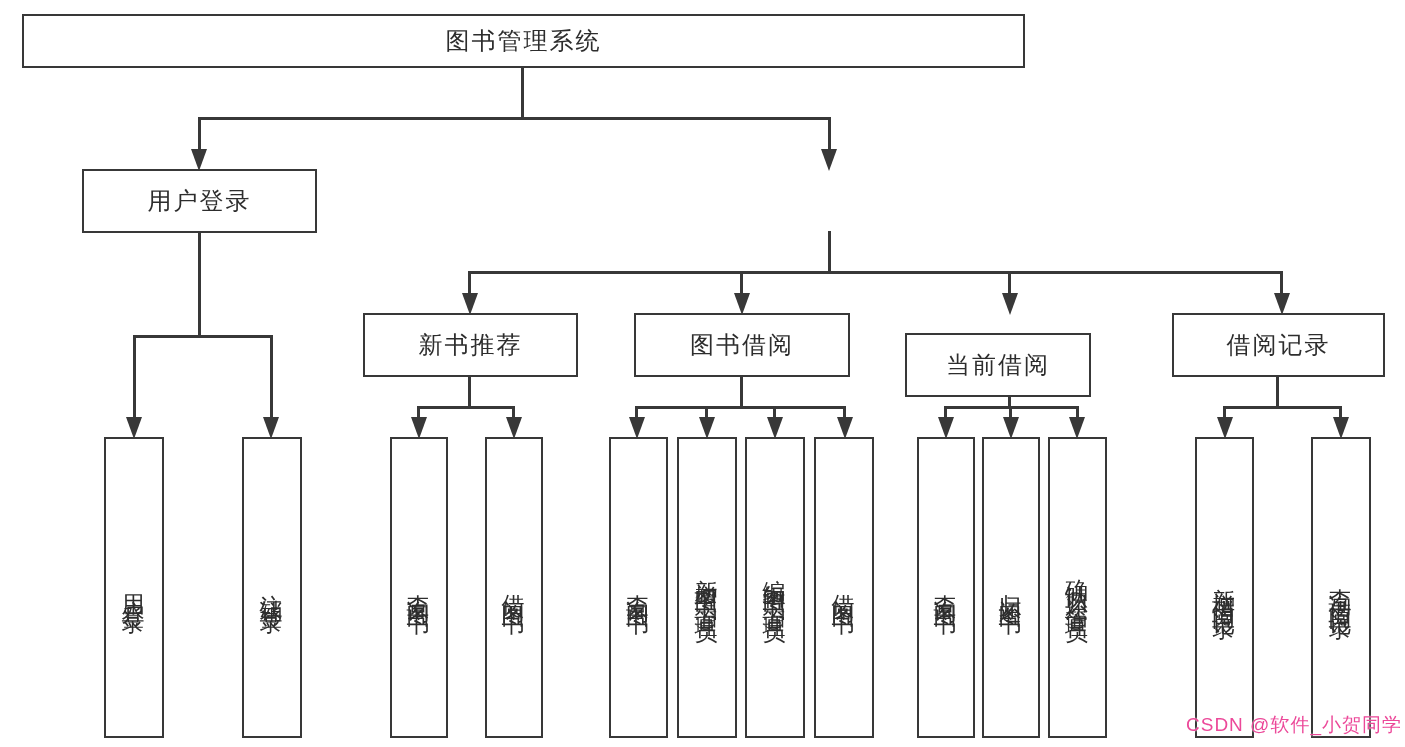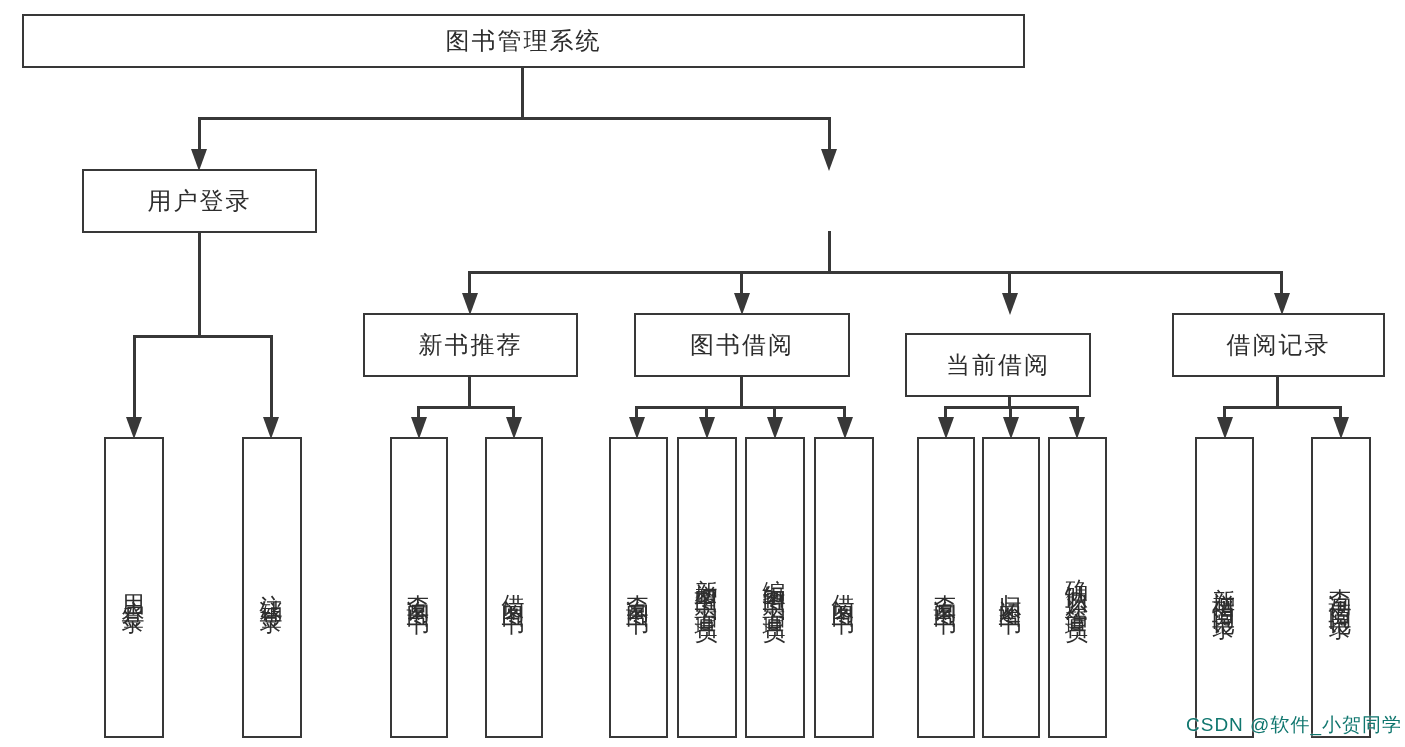--- a/index.html
+++ b/index.html
@@ -19,21 +19,21 @@
   }
   .hline{position:absolute;height:3px;background:#383838;z-index:1;}
   .vline{position:absolute;width:3px;background:#383838;z-index:1;}
   .arrow{
     position:absolute;width:0;height:0;z-index:2;
     border-left:8px solid transparent;border-right:8px solid transparent;
     border-top:22px solid #383838;
   }
   .watermark{
     position:absolute;left:1186px;top:712px;z-index:3;
-    font-size:19px;letter-spacing:1px;color:#0f766e;
+    font-size:19px;letter-spacing:1px;color:#ec4899;
     text-shadow:0 0 2px #ffffff;white-space:nowrap;
   }
 </style>
 </head>
 <body>
 
 <div class="canvas">
 
   <div class="box" style="left:22px;top:14px;width:1003px;height:54px;">
     <span>图书管理系统</span>

